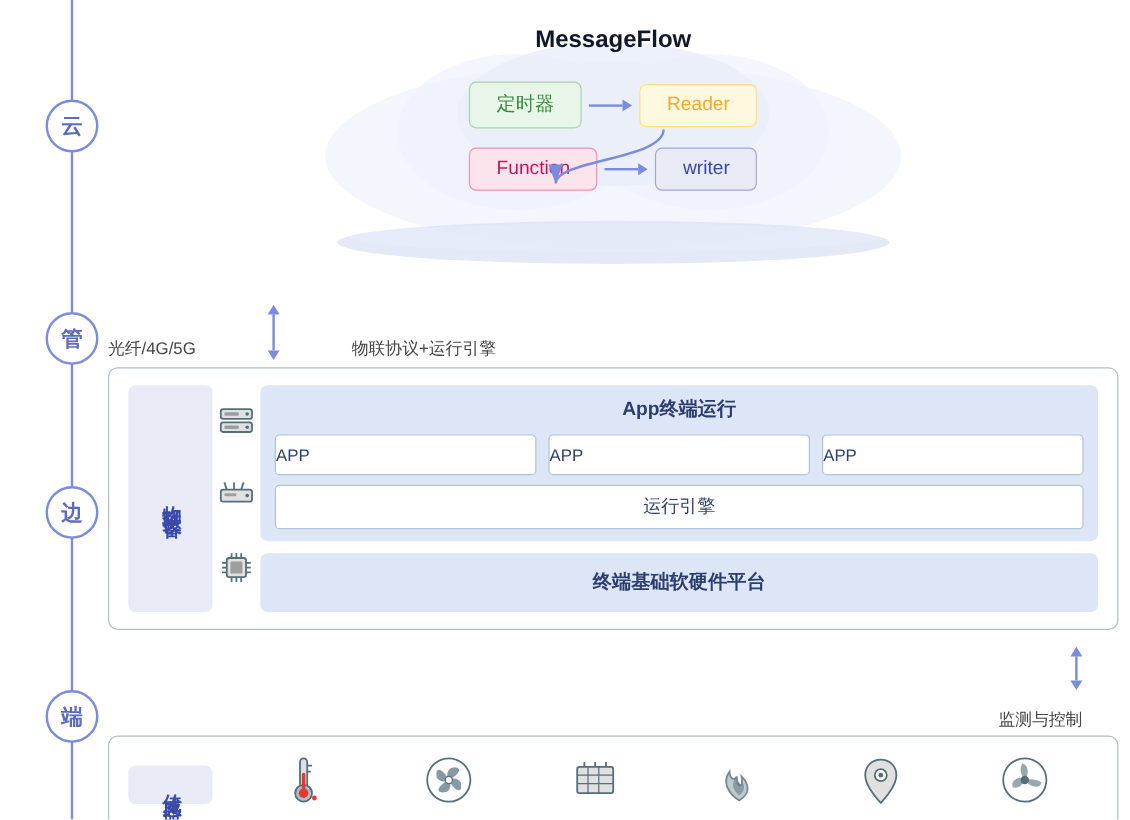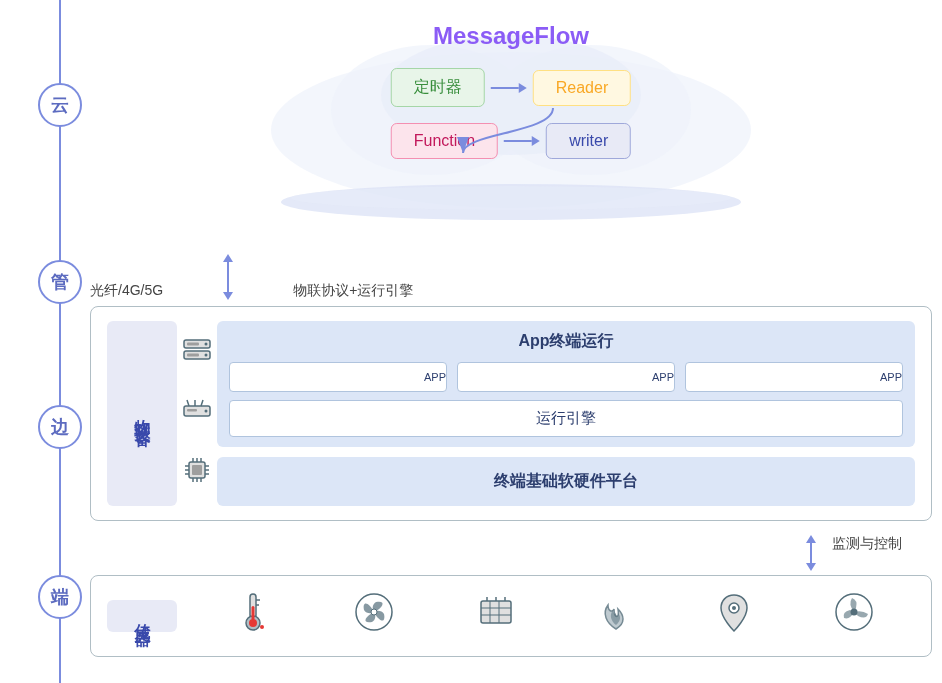--- a/index.html
+++ b/index.html
@@ -197,23 +197,23 @@
     }
     .app-row {
       display: flex;
       gap: 10px;
       margin-bottom: 8px;
     }
     .app-box {
       flex: 1;
       background: #fff;
       border-radius: 4px;
-      text-align: right;
+      text-align: left;
       padding: 8px 0;
-      font-size: 11px;
+      font-size: 14px;
       color: #2c3e6e;
       border: 1px solid #b0c4de;
     }
     .runtime-box {
       background: #fff;
       border-radius: 4px;
       text-align: center;
       padding: 8px 0;
       font-size: 15px;
       color: #2c3e6e;
@@ -226,26 +226,27 @@
       text-align: center;
       font-size: 16px;
       font-weight: 600;
       color: #2c3e6e;
     }
 
     
     .bottom-connector {
       display: flex;
       justify-content: flex-end;
-      align-items: flex-start;
+      align-items: flex-end;
       padding: 4px 0;
       font-size: 14px;
       color: #555;
       gap: 16px;
       padding-right: 30px;
+      flex-direction: column;
     }
 
     
     .end-section {
       border: 1.5px solid #b0bec5;
       border-radius: 8px;
       padding: 14px 16px;
       display: flex;
       gap: 16px;
       align-items: center;
@@ -316,21 +317,21 @@
         <ellipse cx="260" cy="100" rx="240" ry="78" fill="#eef2fb" opacity="0.7"></ellipse>
         <ellipse cx="180" cy="80" rx="100" ry="65" fill="#eef2fb" opacity="0.7"></ellipse>
         <ellipse cx="340" cy="80" rx="100" ry="65" fill="#eef2fb" opacity="0.7"></ellipse>
         <ellipse cx="260" cy="65" rx="130" ry="60" fill="#e8edf9" opacity="0.8"></ellipse>
 
         <ellipse cx="260" cy="172" rx="230" ry="18" fill="#d8dff5" opacity="0.7"></ellipse>
         <ellipse cx="260" cy="168" rx="220" ry="12" fill="#e8edf9" opacity="0.5"></ellipse>
       </svg>
     </div>
 
-    <div style="position:absolute;top:12px;left:50%;transform:translateX(-50%);z-index:5;font-size:24px;font-weight:600;color:#8b5cf6;white-space:nowrap;">MessageFlow</div>
+    <div style="position:absolute;top:12px;left:50%;transform:translateX(-50%);z-index:5;font-size:20px;font-weight:600;color:#0f172a;white-space:nowrap;">MessageFlow</div>
 
     <div style="position:absolute;top:58px;left:50%;transform:translateX(-50%);z-index:5;display:flex;flex-direction:column;gap:16px;align-items:center;">
 
       <div class="cloud-row">
         <div class="node-box node-timer">定时器</div>
         <div class="arrow-line-h">
           <div class="line"></div>
           <div class="head"></div>
         </div>
         <div class="node-box node-reader">Reader</div>

